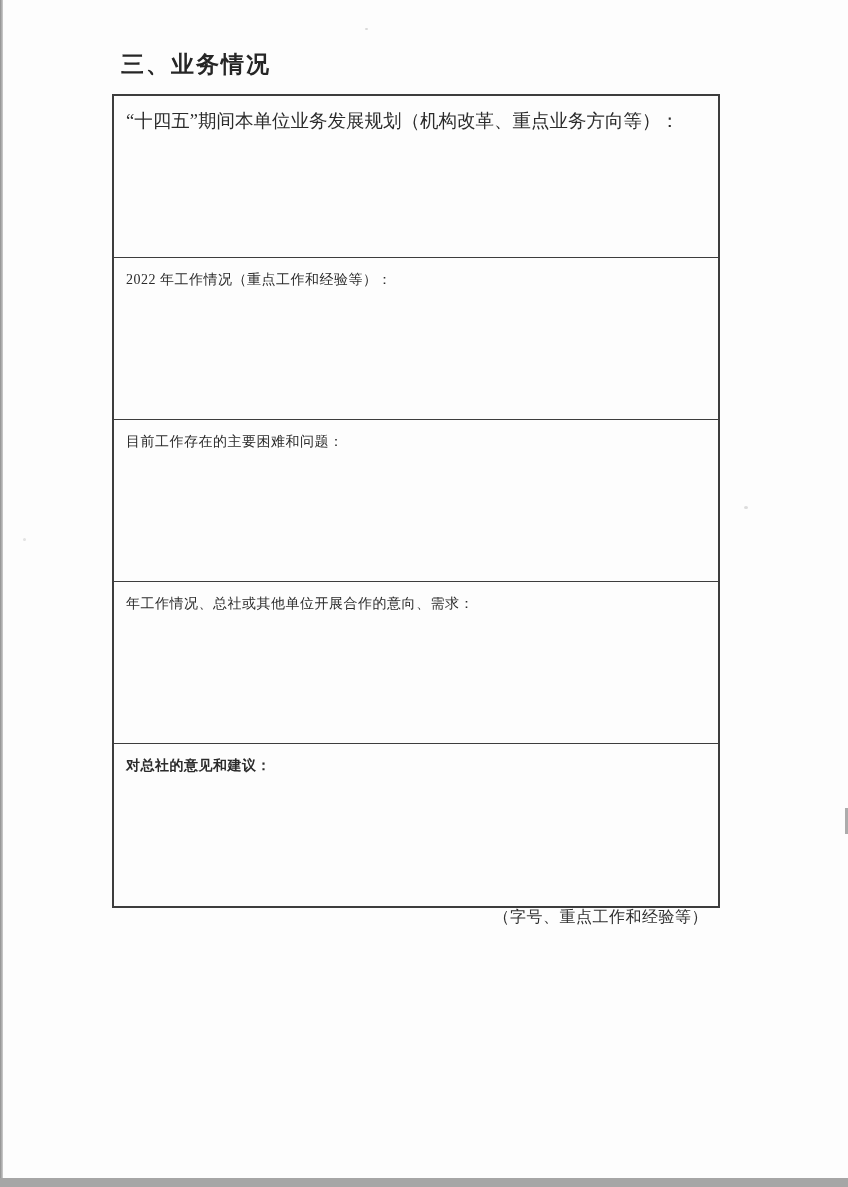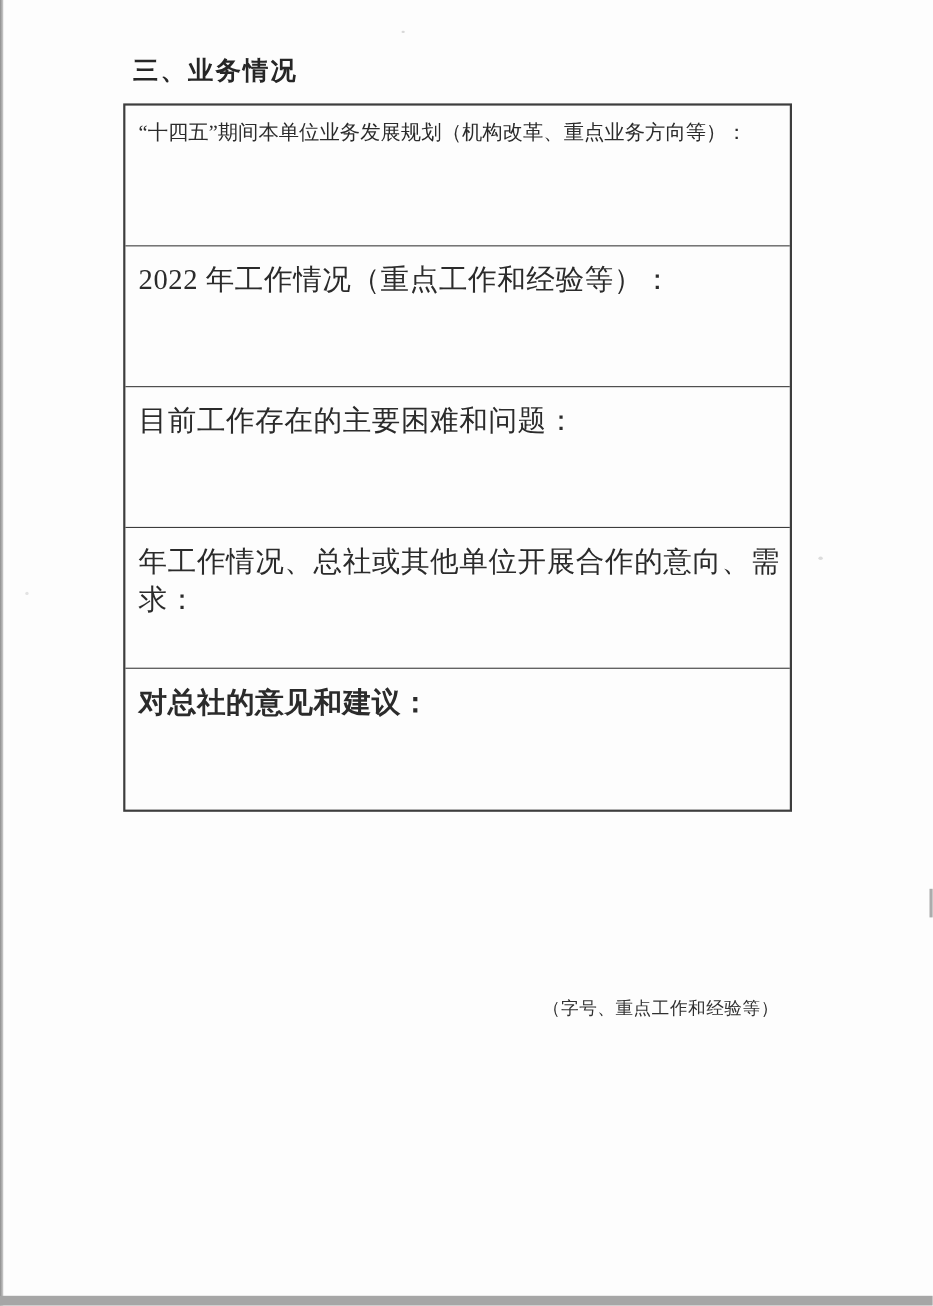--- a/index.html
+++ b/index.html
@@ -33,28 +33,28 @@
     position:absolute; left:121px; top:49px; margin:0;
     font-size:23px; font-weight:bold; letter-spacing:2px;
     color:#262626;
   }
 
   .form-table {
     position:absolute; left:112px; top:94px; width:604px;
     border:2px solid #3d3d3d;
   }
   .form-row {
-    height:128px;
+    height:162px;
     box-sizing:border-box;
     border-bottom:1px solid #3d3d3d;
     padding:13px 8px 0 12px;
   }
   .form-row:last-child { border-bottom:none;font-weight:bold; }
   .row-label {
-    font-size:26px; letter-spacing:0.5px; line-height:1.35;
+    font-size:14px; letter-spacing:0.5px; line-height:1.35;
     color:#2b2b2b;
   }
   .row-label.tight { font-size:18.5px; letter-spacing:0; }
 
   .footer-note {
     position:absolute; left:112px; top:907px; width:604px;
     box-sizing:border-box; padding-right:8px;
     text-align:right;
     font-size:16px; letter-spacing:0.5px; color:#303030;
   }

